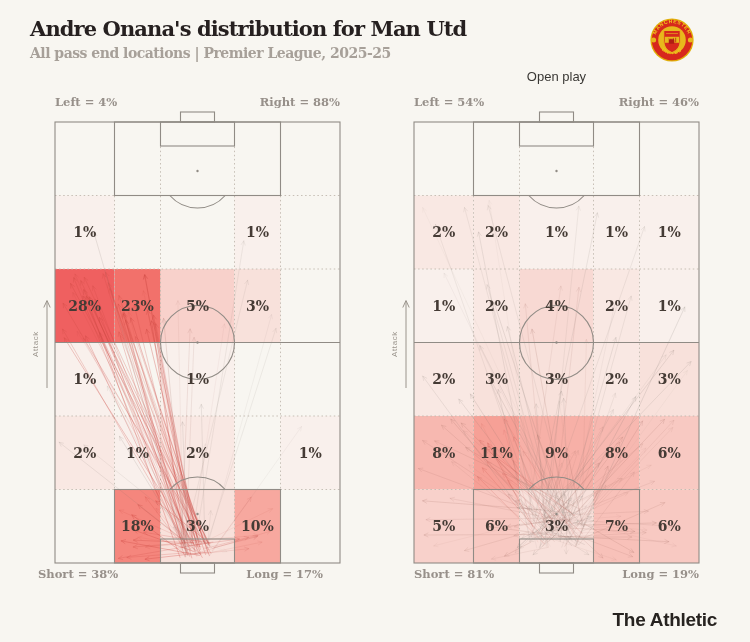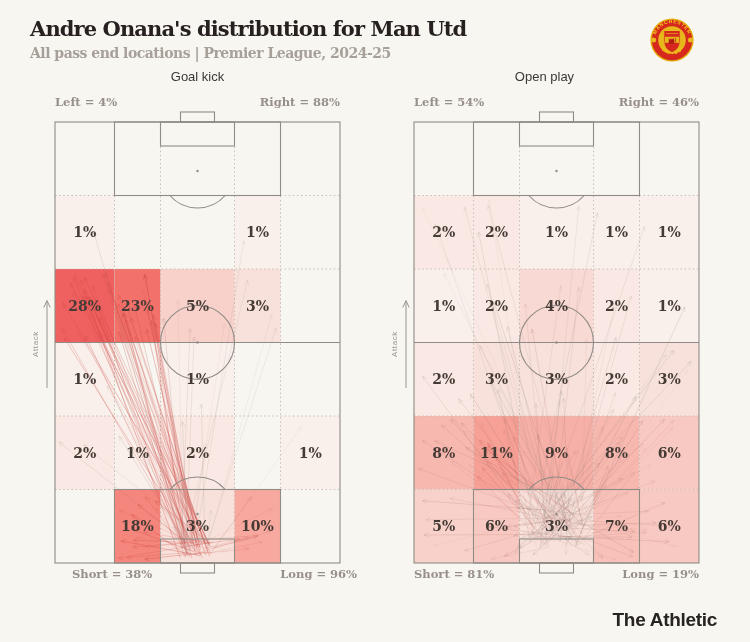--- a/index.html
+++ b/index.html
@@ -24,40 +24,39 @@
         font-size:8px;letter-spacing:0.6px;fill:#9a948c;}
   .footer-brand{position:absolute;right:33px;top:609px;font-size:19px;font-weight:700;
         letter-spacing:-0.3px;color:#272320;}
 </style>
 </head>
 <body>
 
 <div class="page">
 
   <h1 class="page-title">Andre Onana's distribution for Man Utd</h1>
-  <div class="page-subtitle">All pass end locations | Premier League, 2024-25</div>
+  <div class="page-subtitle">All pass end locations | Premier League, 2025-25</div>
 
   <svg class="crest" viewBox="0 0 100 100">
     <circle cx="50" cy="50" r="47" fill="#e0ae08"></circle>
     <circle cx="50" cy="50" r="44" fill="#d7281d"></circle>
     <circle cx="50" cy="50" r="30" fill="#e8b71c"></circle>
     <path id="crest-top-arc" d="M 13 50 A 37 37 0 0 1 87 50" fill="none"></path>
     <path id="crest-bot-arc" d="M 19 50 A 31 31 0 0 0 81 50" fill="none"></path>
     <text class="crest-text"><textPath href="#crest-top-arc" startOffset="50%" text-anchor="middle">MANCHESTER</textPath></text>
     <text class="crest-text"><textPath href="#crest-bot-arc" startOffset="50%" text-anchor="middle">UNITED</textPath></text>
     <circle cx="10" cy="50" r="5.5" fill="#e8b71c"></circle>
     <circle cx="90" cy="50" r="5.5" fill="#e8b71c"></circle>
     <path d="M32 29 h36 v22 c0 15 -8 23 -18 27 c-10 -4 -18 -12 -18 -27 z" fill="#d7281d" stroke="#e8b71c" stroke-width="2.4"></path>
     <rect x="34.5" y="43" width="31" height="13" fill="#e8b71c"></rect>
     <path d="M43 45 l2.4 4.5 2.4 -3.5 2.4 3.5 2.4 -4.5 2.4 5 v8 h-12 z" fill="#b01c12"></path>
     <path d="M58 45 v10" stroke="#b01c12" stroke-width="1.6"></path>
     <path d="M37 36 h26" stroke="#e8b71c" stroke-width="1.4"></path>
   </svg>
 
-  <div class="chart-title" style="left:55px;">Goal kick</div>
   <div class="corner-row" style="left:55px;top:95px;">
     <span>Left = 4%</span>
     <span>Right = 88%</span>
   </div>
   <svg id="pitch-0" class="pitch" style="left:30px;" viewBox="0 0 330 500">
       <g>
         <rect x="25" y="107.5" width="59.5" height="73.5" fill="#f9f0ec"></rect>
         <rect x="204.5" y="107.5" width="46" height="73.5" fill="#f9f0ec"></rect>
         <rect x="25" y="181" width="59.5" height="73.5" fill="#ef6060"></rect>
         <rect x="84.5" y="181" width="46" height="73.5" fill="#f2716b"></rect>
@@ -208,26 +207,26 @@
         <text x="280.25" y="369.75" text-anchor="middle">1%</text>
         <text x="107.5" y="443.25" text-anchor="middle">18%</text>
         <text x="167.5" y="443.25" text-anchor="middle">3%</text>
         <text x="227.5" y="443.25" text-anchor="middle">10%</text>
       </g>
       <g stroke="#9a948c" stroke-width="1" fill="none">
         <path d="M17 300 L17 213 M13.8 219.5 L17 212.5 L20.2 219.5"></path>
         <text transform="translate(8,256) rotate(-90)" text-anchor="middle" class="attack-text" stroke="none">Attack</text>
       </g>
     </svg>
-  <div class="corner-row" style="left:72px;top:567px;text-align:center;">
+  <div class="corner-row" style="left:38px;top:567px;text-align:center;">
     <span>Short = 38%</span>
-    <span>Long = 96%</span>
+    <span>Long = 17%</span>
   </div>
 
-  <div class="chart-title" style="left:402px;">Open play</div>
+  <div class="chart-title" style="left:414px;">Open play</div>
   <div class="corner-row" style="left:414px;top:95px;">
     <span>Left = 54%</span>
     <span>Right = 46%</span>
   </div>
   <svg id="pitch-1" class="pitch" style="left:389px;" viewBox="0 0 330 500">
       <g>
         <rect x="25" y="107.5" width="59.5" height="73.5" fill="#f9e8e3"></rect>
         <rect x="84.5" y="107.5" width="46" height="73.5" fill="#f9e8e3"></rect>
         <rect x="130.5" y="107.5" width="74" height="73.5" fill="#f9f0ec"></rect>
         <rect x="204.5" y="107.5" width="46" height="73.5" fill="#f9f0ec"></rect>

